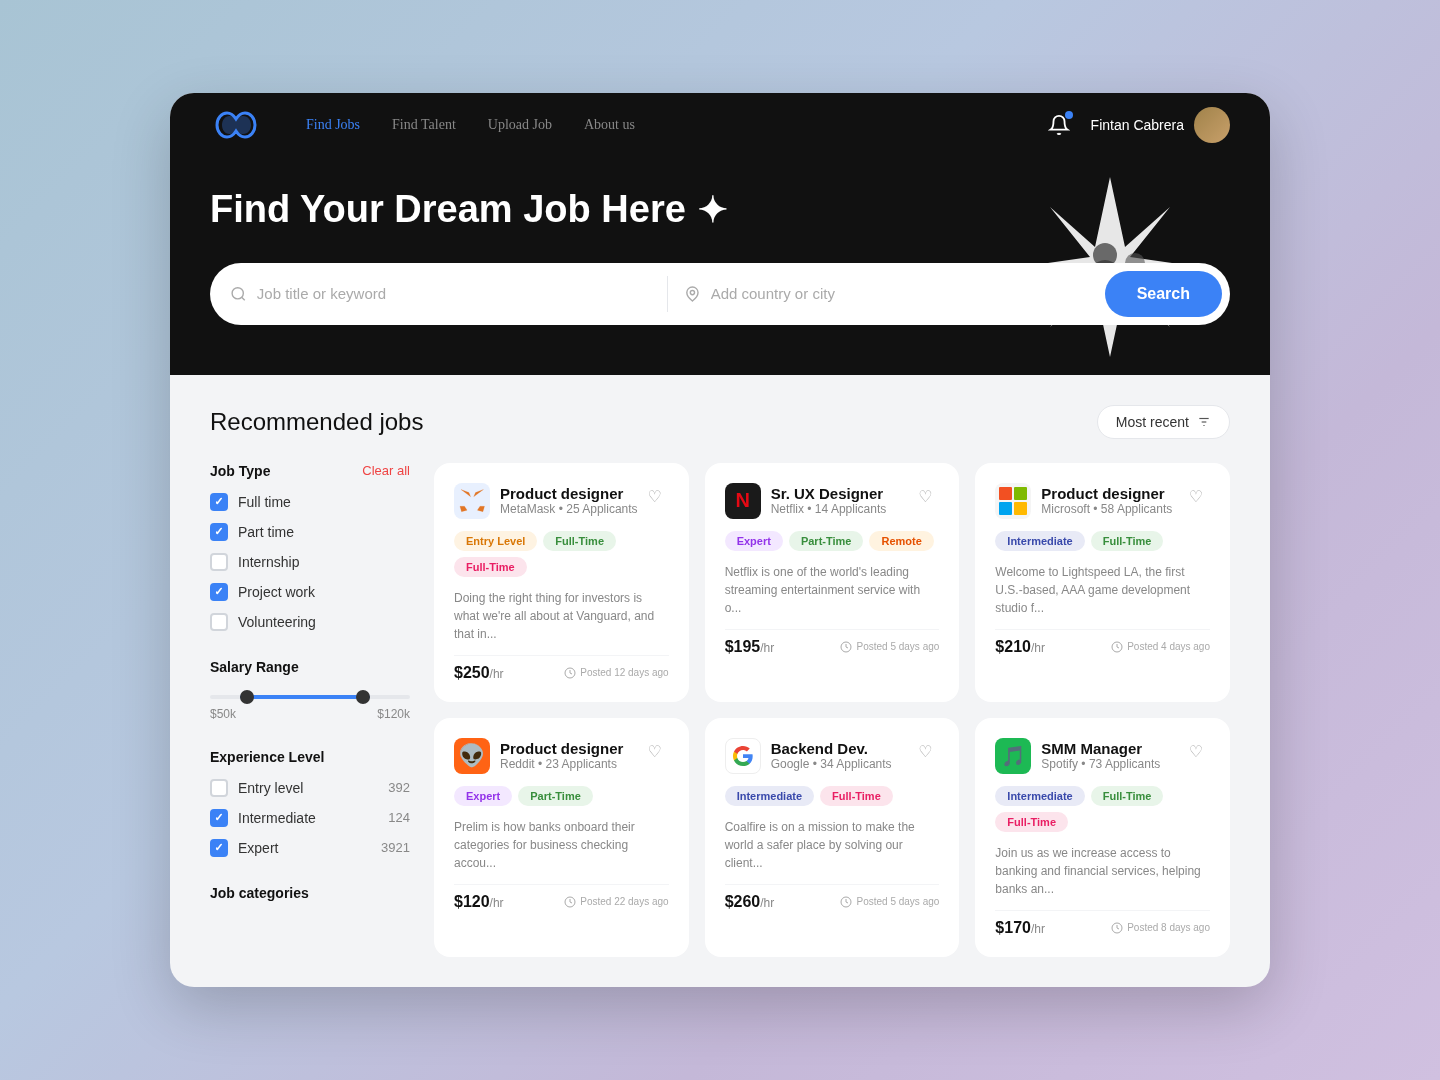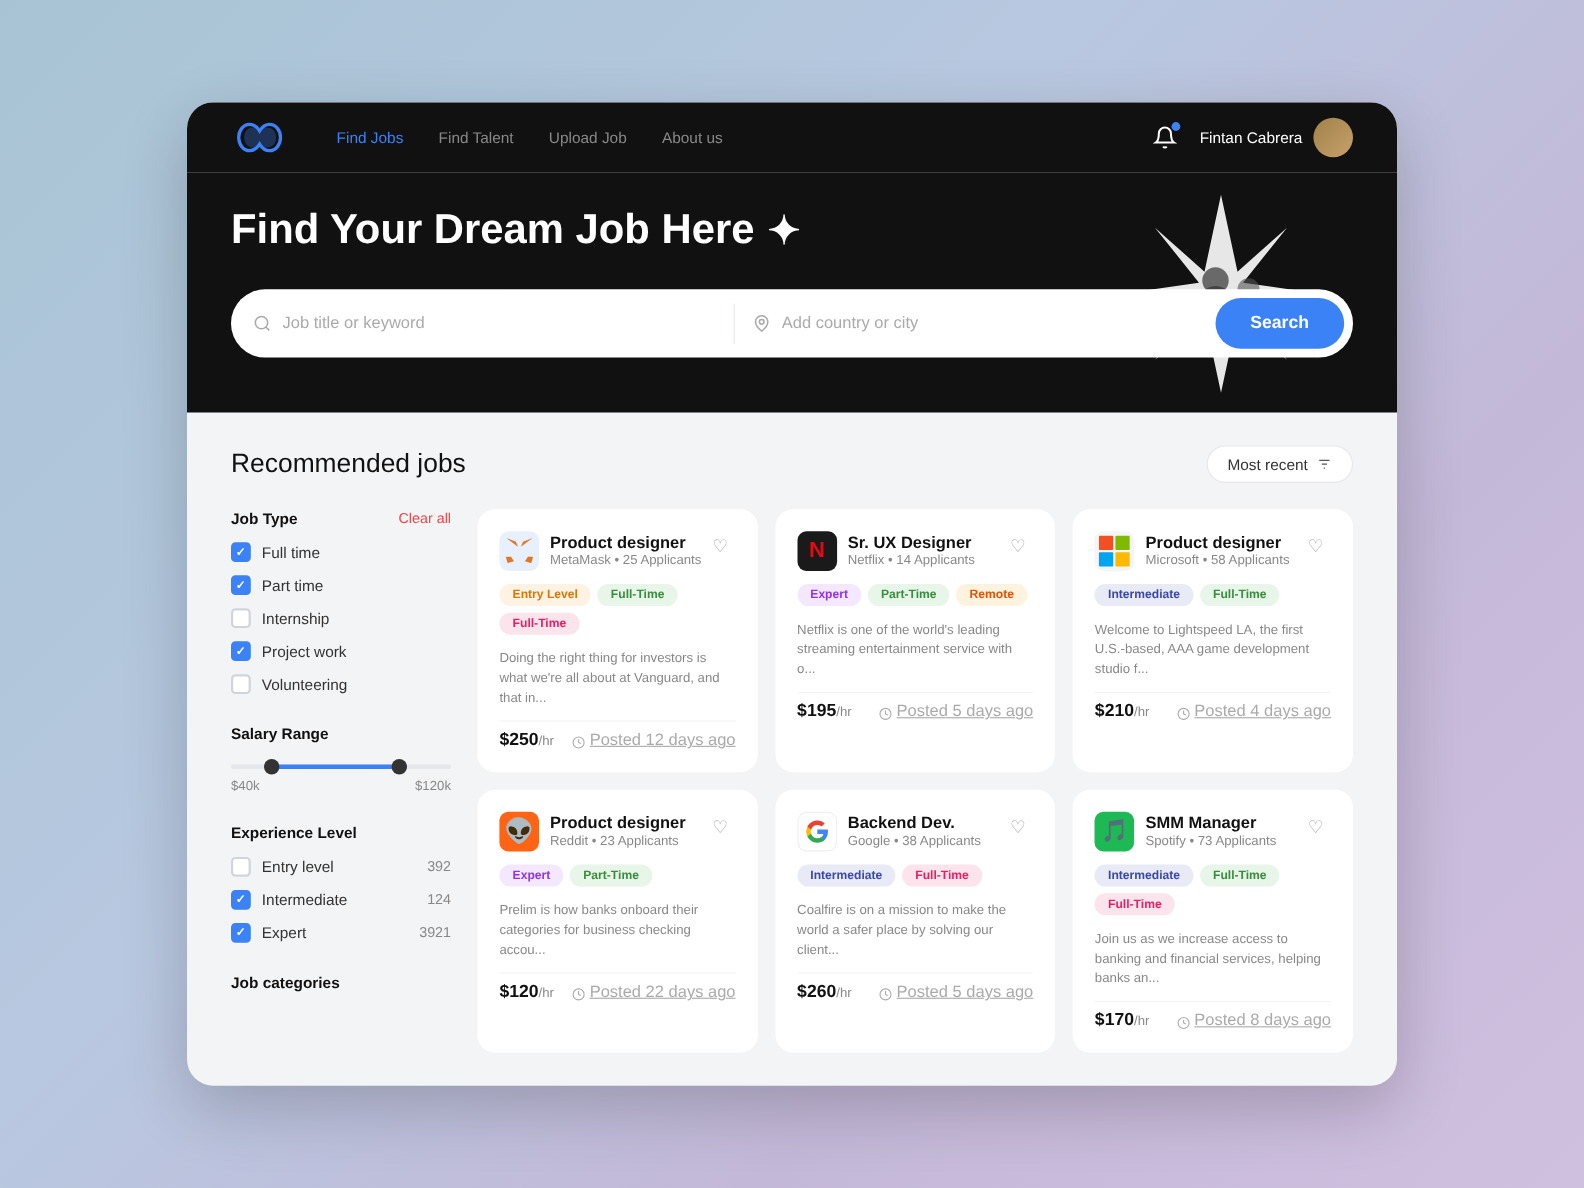--- a/index.html
+++ b/index.html
@@ -39,20 +39,21 @@
     .nav {
       display: flex;
       gap: 32px;
       flex: 1;
     }
     .nav-item {
       color: #888;
       font-size: 14px;
       cursor: pointer;
       text-decoration: none;
+      font-family: Liberation Serif, serif;
     }
     .nav-item.active {
       color: #3b82f6;
       font-weight: 500;
     }
     .header-right {
       display: flex;
       align-items: center;
       gap: 16px;
     }
@@ -406,25 +407,24 @@
       font-weight: 700;
       color: #111;
     }
     .job-salary span {
       font-size: 12px;
       font-weight: 400;
       color: #888;
     }
     .job-posted {
       display: flex;
-      align-items: flex-end;
+      align-items: flex-start;
       gap: 4px;
-      font-size: 15px;
+      font-size: 10px;
       color: #aaa;
-      text-decoration: underline;
     }
     
     .logo-meta { background: #e8f0fe; }
     .logo-netflix { background: #1a1a1a; color: #e50914; }
     .logo-microsoft { background: #f5f5f5; }
     .logo-reddit { background: #ff6314; color: #fff; }
     .logo-google { background: #fff; }
     .logo-spotify { background: #1db954; color: #fff; }
 
     
@@ -558,21 +558,21 @@
         </div>
 
         <div class="salary-section filter-section">
           <div class="filter-section-title salary-title">Salary Range</div>
           <div class="slider-track">
             <div class="slider-fill"></div>
             <div class="slider-thumb left"></div>
             <div class="slider-thumb right"></div>
           </div>
           <div class="salary-labels">
-            <span>$40k</span>
+            <span>$50k</span>
             <span>$120k</span>
           </div>
         </div>
 
         <div class="filter-section">
           <div class="filter-section-title">Experience Level</div>
           <div style="margin-top:14px;">
             <div class="experience-item">
               <div class="experience-left">
                 <div class="checkbox unchecked"></div>
@@ -742,21 +742,21 @@
               <div class="company-logo logo-google" style="border:1px solid #eee;">
                 <svg width="22" height="22" viewBox="0 0 24 24">
                   <path d="M22.56 12.25c0-.78-.07-1.53-.2-2.25H12v4.26h5.92c-.26 1.37-1.04 2.53-2.21 3.31v2.77h3.57c2.08-1.92 3.28-4.74 3.28-8.09z" fill="#4285F4"></path>
                   <path d="M12 23c2.97 0 5.46-.98 7.28-2.66l-3.57-2.77c-.98.66-2.23 1.06-3.71 1.06-2.86 0-5.29-1.93-6.16-4.53H2.18v2.84C3.99 20.53 7.7 23 12 23z" fill="#34A853"></path>
                   <path d="M5.84 14.09c-.22-.66-.35-1.36-.35-2.09s.13-1.43.35-2.09V7.07H2.18C1.43 8.55 1 10.22 1 12s.43 3.45 1.18 4.93l2.85-2.22.81-.62z" fill="#FBBC05"></path>
                   <path d="M12 5.38c1.62 0 3.06.56 4.21 1.64l3.15-3.15C17.45 2.09 14.97 1 12 1 7.7 1 3.99 3.47 2.18 7.07l3.66 2.84c.87-2.6 3.3-4.53 6.16-4.53z" fill="#EA4335"></path>
                 </svg>
               </div>
               <div>
                 <div class="job-title">Backend Dev.</div>
-                <div class="job-company">Google • 38 Applicants</div>
+                <div class="job-company">Google • 34 Applicants</div>
               </div>
             </div>
             <div class="heart-btn">♡</div>
           </div>
           <div class="tags">
             <span class="tag tag-intermediate">Intermediate</span>
             <span class="tag tag-fulltime2">Full-Time</span>
           </div>
           <div class="job-desc">Coalfire is on a mission to make the world a safer place by solving our client...</div>
           <div class="job-footer">

